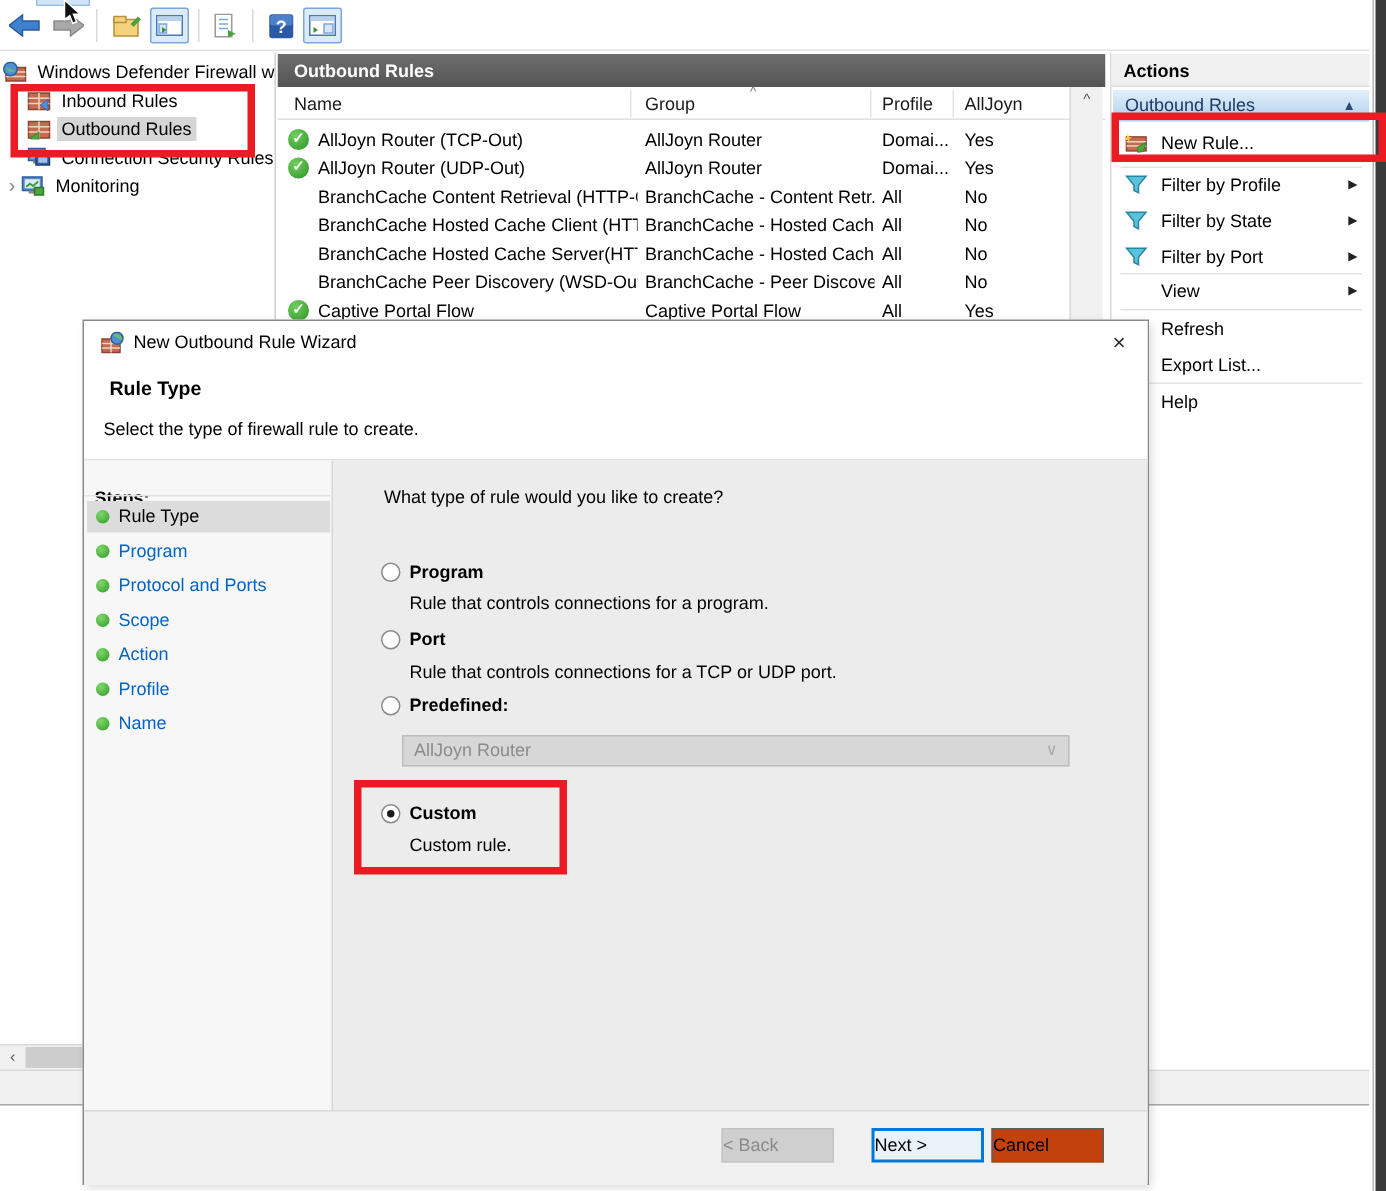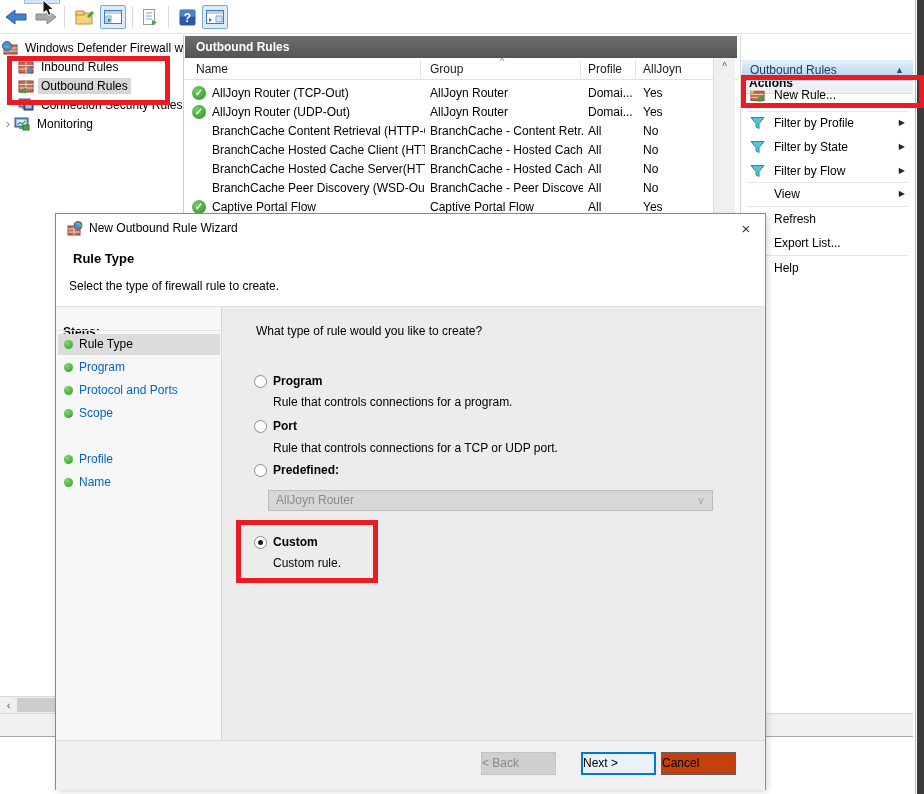--- a/index.html
+++ b/index.html
@@ -41,21 +41,21 @@
   .lrow .c-group { position:absolute; left:245px; width:153px; overflow:hidden; }
   .lrow .c-profile { position:absolute; left:403px; width:52px; overflow:hidden; }
   .lrow .c-enabled { position:absolute; left:458px; width:60px; overflow:hidden; }
   .vscroll { position:absolute; left:528px; top:23px; width:22px; height:655px; background:#f0f0f0; border-left:1px solid #dadada; }
   .vs-btn { position:absolute; left:0; top:0; width:21px; height:17px; color:#555; font-size:10px; text-align:center; line-height:17px; }
   .vs-thumb { position:absolute; left:2px; top:160px; width:17px; height:60px; background:#cdcdcd; }
   .checkball { width:14px; height:14px; border-radius:50%; background:radial-gradient(circle at 35% 30%, #6fcf5e, #2e9326); color:#fff; font-size:10px; line-height:14px; text-align:center; font-weight:bold; }
 
   
   .actions { left:740px; top:35px; width:173px; height:678px; background:#fff; border-left:1px solid #d9d9d9; }
-  .actions-title { position:absolute; left:0; top:1px; width:173px; height:22px; background:#f0f0f0; border-bottom:1px solid #dcdcdc; font-weight:bold; line-height:22px; padding-left:8px;margin-top:36px; }
+  .actions-title { position:absolute; left:0; top:1px; width:173px; height:22px; background:#f0f0f0; border-bottom:1px solid #dcdcdc; font-weight:bold; line-height:22px; padding-left:8px; }
   .act-grphdr { position:absolute; left:1px; top:25px; width:171px; height:21px; background:linear-gradient(#e3f0fb,#aecdeb); color:#1e3a63; line-height:21px; padding-left:8px; }
   .act-grphdr .caret { position:absolute; right:9px; top:0; font-size:9px; color:#2a4a77; }
   .act-item { position:absolute; left:1px; width:171px; height:22px; line-height:22px; }
   .act-item .aicon { position:absolute; left:8px; top:4px; width:15px; height:14px; }
   .act-item .atext { position:absolute; left:32px; top:0; }
   .act-item .arrow { position:absolute; right:8px; top:0; font-size:8px; color:#222; }
   .act-sep { position:absolute; left:6px; width:161px; height:1px; background:#e4e4e4; }
 
   
   .rightline { left:913px; top:0; width:3px; height:794px; background:#fff; border-right:1px solid #b5b5b5; }
@@ -319,21 +319,21 @@
       <svg class="aicon" viewBox="0 0 15 13">
           <polygon points="1,1 14,1 9,7 9,12 6,10.5 6,7" fill="#59c3dd" stroke="#2a87a0"></polygon>
         </svg>
       <span class="atext">Filter by State</span>
       <span class="arrow">▶</span>
     </div>
     <div class="act-item" style="top:125px">
       <svg class="aicon" viewBox="0 0 15 13">
           <polygon points="1,1 14,1 9,7 9,12 6,10.5 6,7" fill="#59c3dd" stroke="#2a87a0"></polygon>
         </svg>
-      <span class="atext">Filter by Flow</span>
+      <span class="atext">Filter by Port</span>
       <span class="arrow">▶</span>
     </div>
     <div class="act-sep" style="top:147px"></div>
     <div class="act-item" style="top:148px">
       <span class="atext">View</span>
       <span class="arrow">▶</span>
     </div>
     <div class="act-sep" style="top:171px"></div>
     <div class="act-item" style="top:173px">
       <span class="atext">Refresh</span>
@@ -381,20 +381,24 @@
           <span class="slabel">Program</span>
         </div>
         <div class="step" style="top:73px">
           <span class="dot"></span>
           <span class="slabel">Protocol and Ports</span>
         </div>
         <div class="step" style="top:96px">
           <span class="dot"></span>
           <span class="slabel">Scope</span>
         </div>
+        <div class="step" style="top:119px">
+          <span class="dot"></span>
+          <span class="slabel">Action</span>
+        </div>
         <div class="step" style="top:142px">
           <span class="dot"></span>
           <span class="slabel">Profile</span>
         </div>
         <div class="step" style="top:165px">
           <span class="dot"></span>
           <span class="slabel">Name</span>
         </div>
       </div>
 

